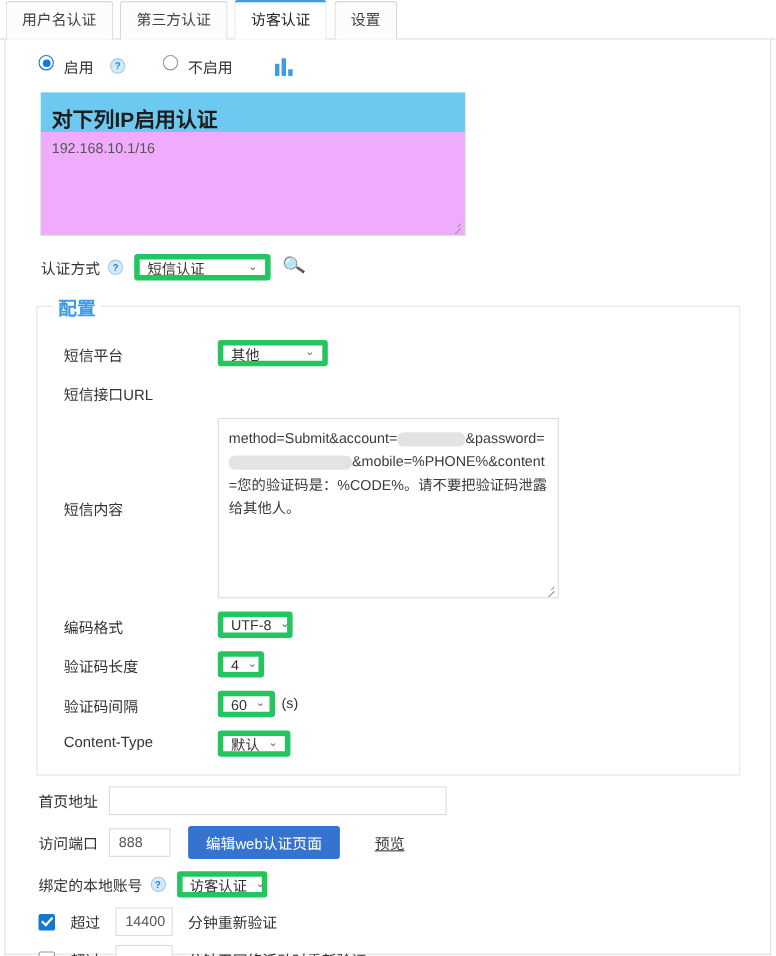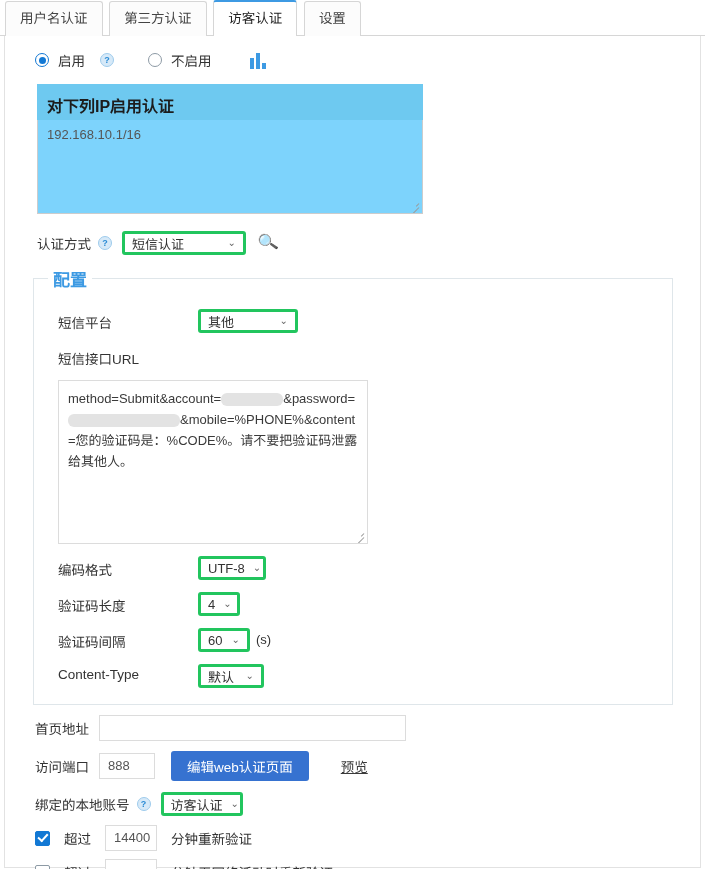--- a/index.html
+++ b/index.html
@@ -74,21 +74,20 @@
   
   .enable-row {
     display: flex;
     align-items: center;
     padding: 14px 0 0 30px;
     height: 34px;
     box-sizing: border-box;
   }
   .radio-wrap {
     display: flex;
-    align-items: center;
     margin-right: 8px;
     cursor: pointer;
   }
   .radio {
     width: 14px;
     height: 14px;
     border-radius: 50%;
     border: 1px solid #8d9aa5;
     box-sizing: border-box;
     background: #ffffff;
@@ -147,35 +146,35 @@
 
   
   .ipbox {
     margin: 14px 0 0 32px;
     width: 386px;
   }
   .ipbox-head {
     background: #6ec9f0;
     color: #1c1c1c;
     font-weight: bold;
-    font-size: 16px;
+    font-size: 19px;
     padding: 9px 10px;
     box-sizing: border-box;
     height: 36px;
   }
   .ipbox-area {
     position: relative;
     border: 1px solid #cccccc;
     border-top: none;
     height: 94px;
     box-sizing: border-box;
     padding: 7px 9px;
     font-size: 13px;
     color: #555555;
-    background: #7dd3fc;
+    background: #f0abfc;
     overflow: hidden;
   }
   .resize-grip {
     position: absolute;
     right: 2px;
     bottom: 2px;
     width: 11px;
     height: 11px;
     cursor: nwse-resize;
   }
@@ -197,21 +196,21 @@
     display: flex;
     align-items: center;
     margin: 16px 0 0 32px;
     height: 26px;
   }
   .authmethod-label { font-size: 13.5px; color: #333333; }
   .sel {
     display: inline-flex;
     align-items: center;
     justify-content: space-between;
-    border: 3px solid #22c55e;
+    border: 5px solid #22c55e;
     border-radius: 3px;
     background: #ffffff;
     height: 24px;
     box-sizing: border-box;
     padding: 0 7px;
     font-size: 13px;
     color: #333333;
     cursor: pointer;
     white-space: nowrap;
   }
@@ -442,20 +441,21 @@
         <span>其他</span>
         <span class="caret">⌄</span>
       </span>
     </div>
 
     <div class="frow">
       <span class="flabel">短信接口URL</span>
     </div>
 
     <div class="frow">
+      <span class="flabel mid">短信内容</span>
       <div class="sms-area">
         <span>method=Submit&amp;account=</span><span class="redact acct"></span><span>&amp;password=</span><span class="redact pwd"></span><span>&amp;mobile=%PHONE%&amp;content=您的验证码是：%CODE%。请不要把验证码泄露给其他人。</span>
         <span class="resize-grip"></span>
       </div>
     </div>
 
     <div class="frow">
       <span class="flabel">编码格式</span>
       <span class="sel w-enc">
         <span>UTF-8</span>

